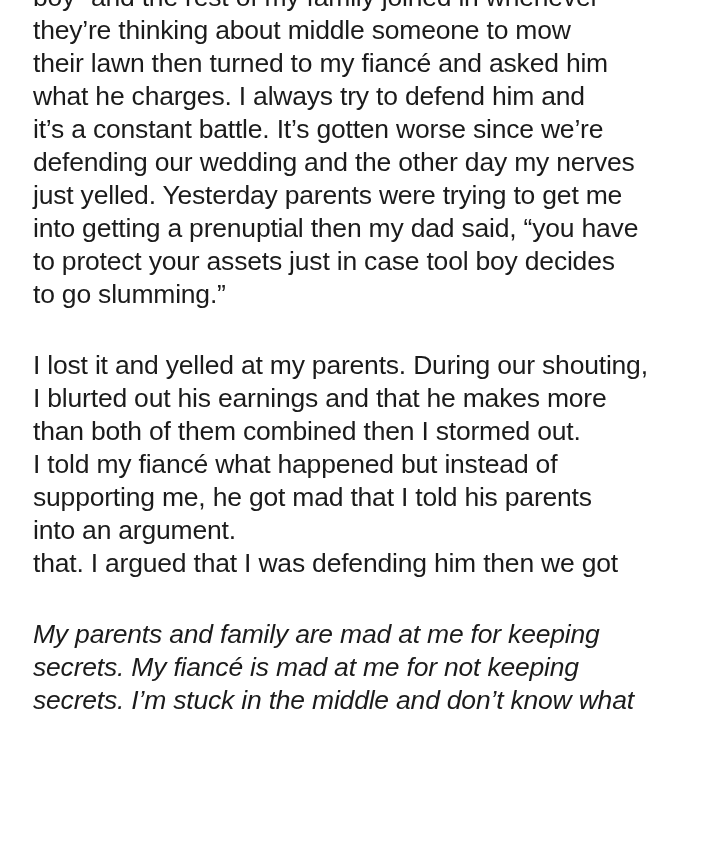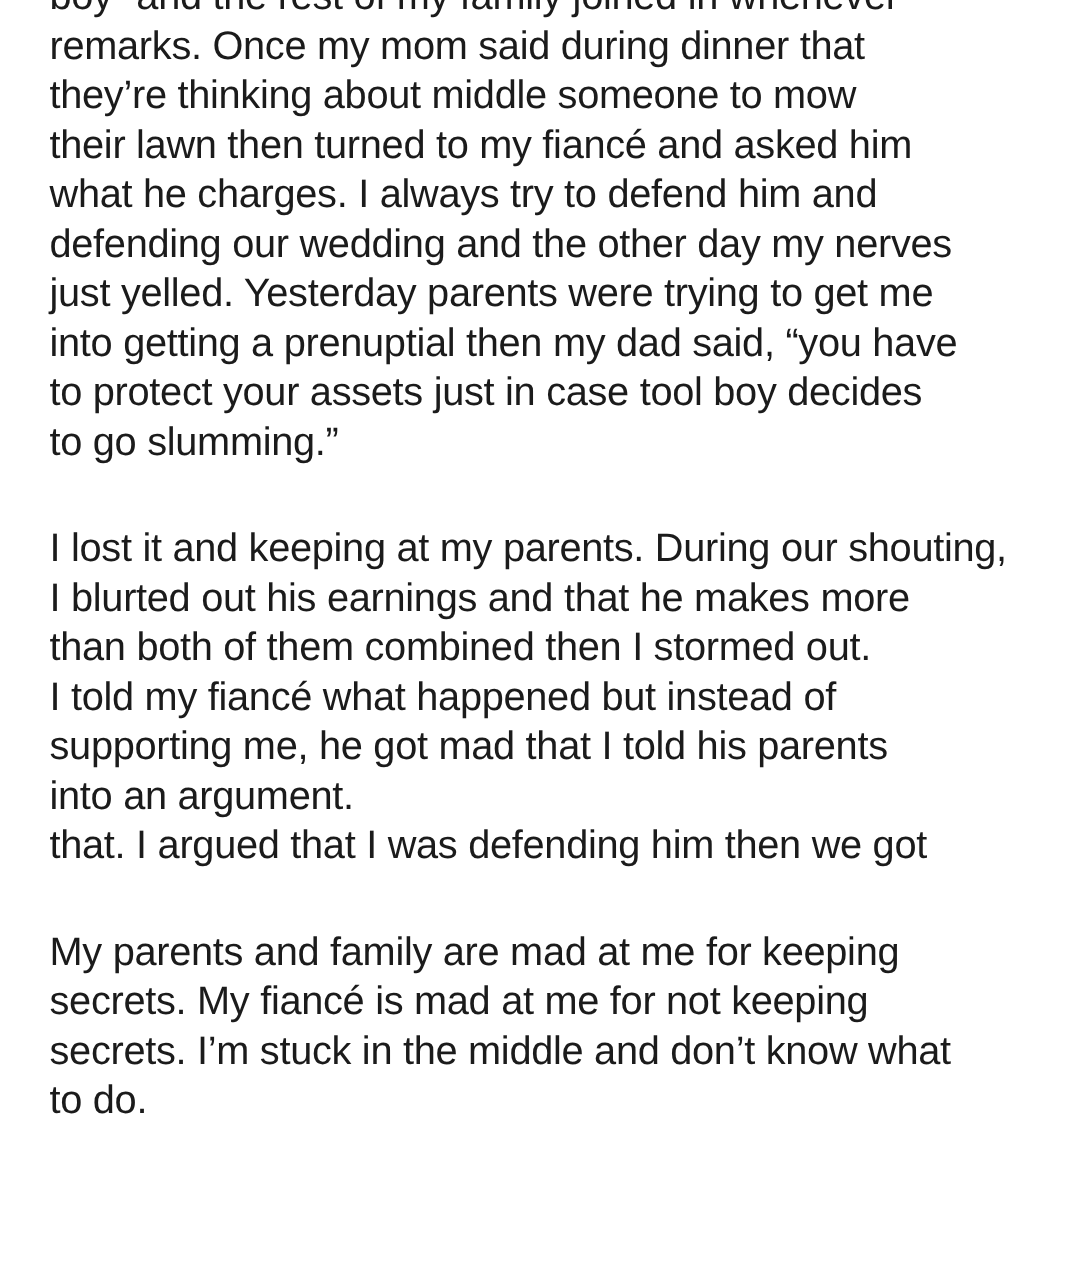--- a/index.html
+++ b/index.html
@@ -24,54 +24,54 @@
     font-size: 26.5px;
     line-height: 33px;
     letter-spacing: -0.2px;
     font-weight: 400;
   }
   .paragraph {
     margin: 0 0 38px 0;
   }
   .paragraph:last-child {
     margin-bottom: 0;
+    font-style: italic;
   }
   .line {
     height: 33px;
     white-space: nowrap;
   }
 </style>
 </head>
 <body>
 
 <div class="post-body">
 
   <div class="paragraph">
     <div class="line">boy” and the rest of my family joined in whenever</div>
-    <div class="line">remarks. Once my mom said during dinner that</div>
     <div class="line">they’re thinking about middle someone to mow</div>
     <div class="line">their lawn then turned to my fiancé and asked him</div>
     <div class="line">what he charges. I always try to defend him and</div>
+    <div class="line">it’s a constant battle. It’s gotten worse since we’re</div>
     <div class="line">defending our wedding and the other day my nerves</div>
     <div class="line">just yelled. Yesterday parents were trying to get me</div>
     <div class="line">into getting a prenuptial then my dad said, “you have</div>
     <div class="line">to protect your assets just in case tool boy decides</div>
     <div class="line">to go slumming.”</div>
   </div>
 
   <div class="paragraph">
-    <div class="line">I lost it and keeping at my parents. During our shouting,</div>
+    <div class="line">I lost it and yelled at my parents. During our shouting,</div>
     <div class="line">I blurted out his earnings and that he makes more</div>
     <div class="line">than both of them combined then I stormed out.</div>
     <div class="line">I told my fiancé what happened but instead of</div>
     <div class="line">supporting me, he got mad that I told his parents</div>
     <div class="line">into an argument.</div>
     <div class="line">that. I argued that I was defending him then we got</div>
   </div>
 
   <div class="paragraph">
     <div class="line">My parents and family are mad at me for keeping</div>
     <div class="line">secrets. My fiancé is mad at me for not keeping</div>
     <div class="line">secrets. I’m stuck in the middle and don’t know what</div>
-    <div class="line">to do.</div>
   </div>
 
 </div>
 
 </body></html>

